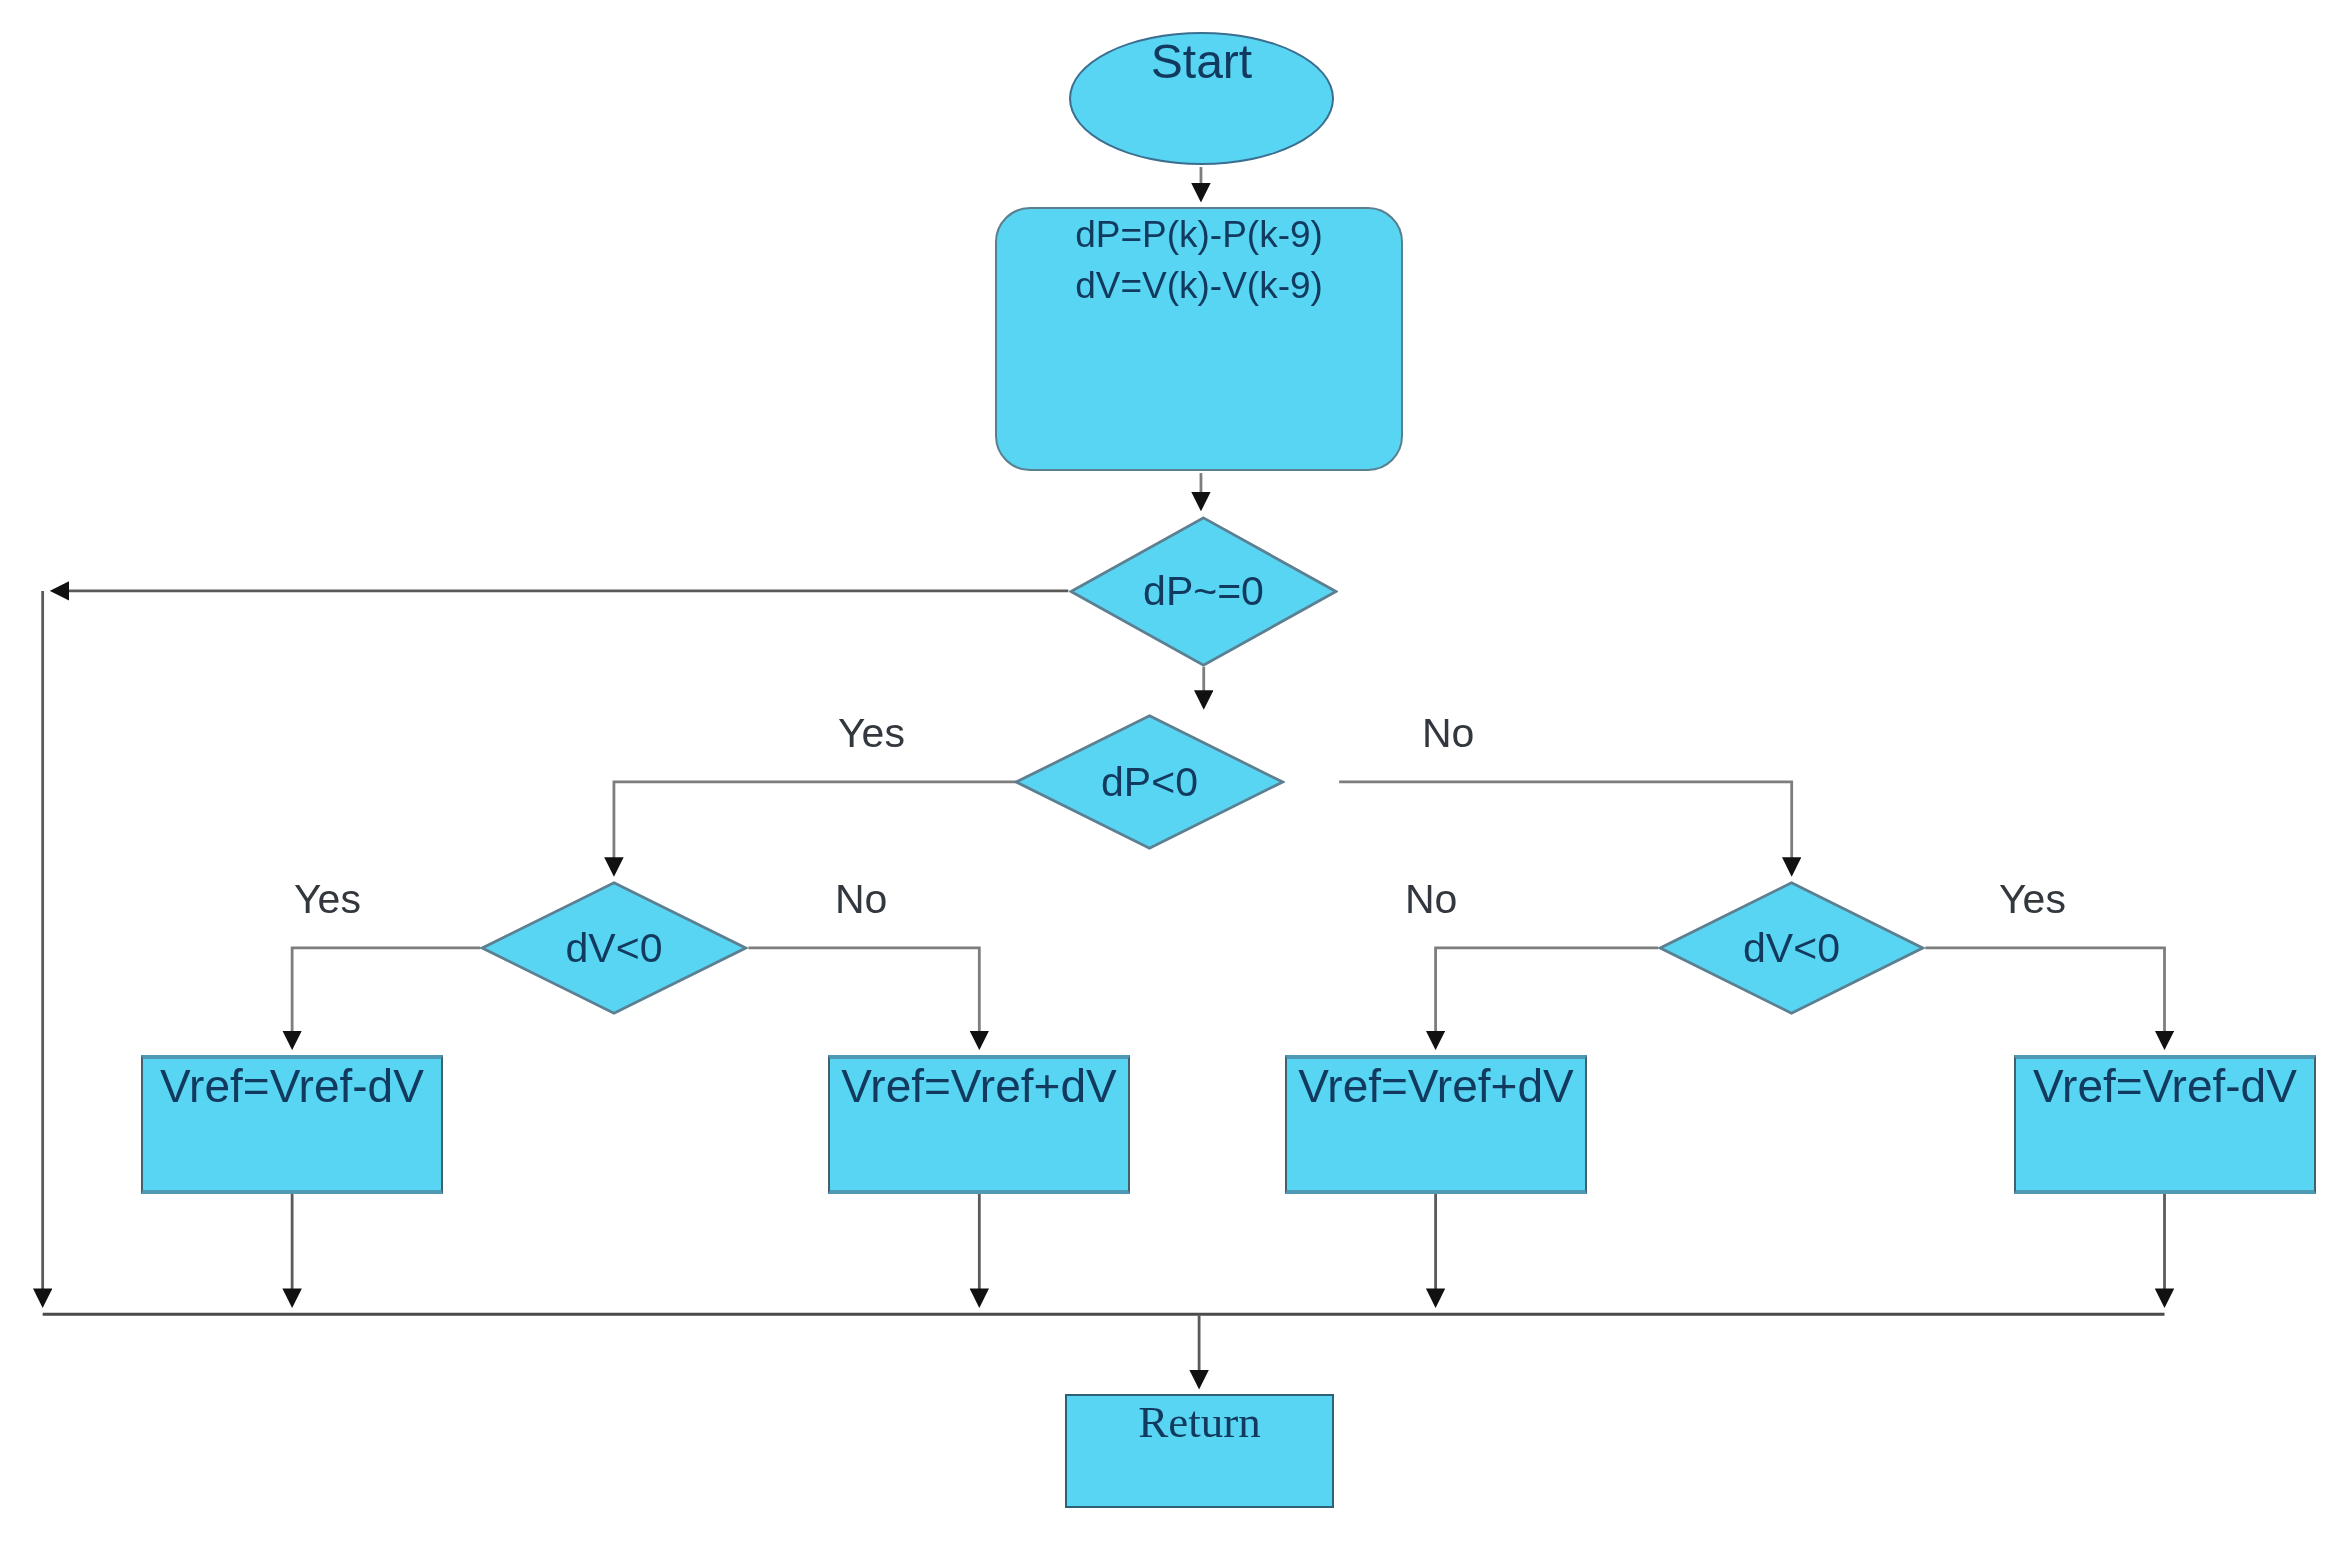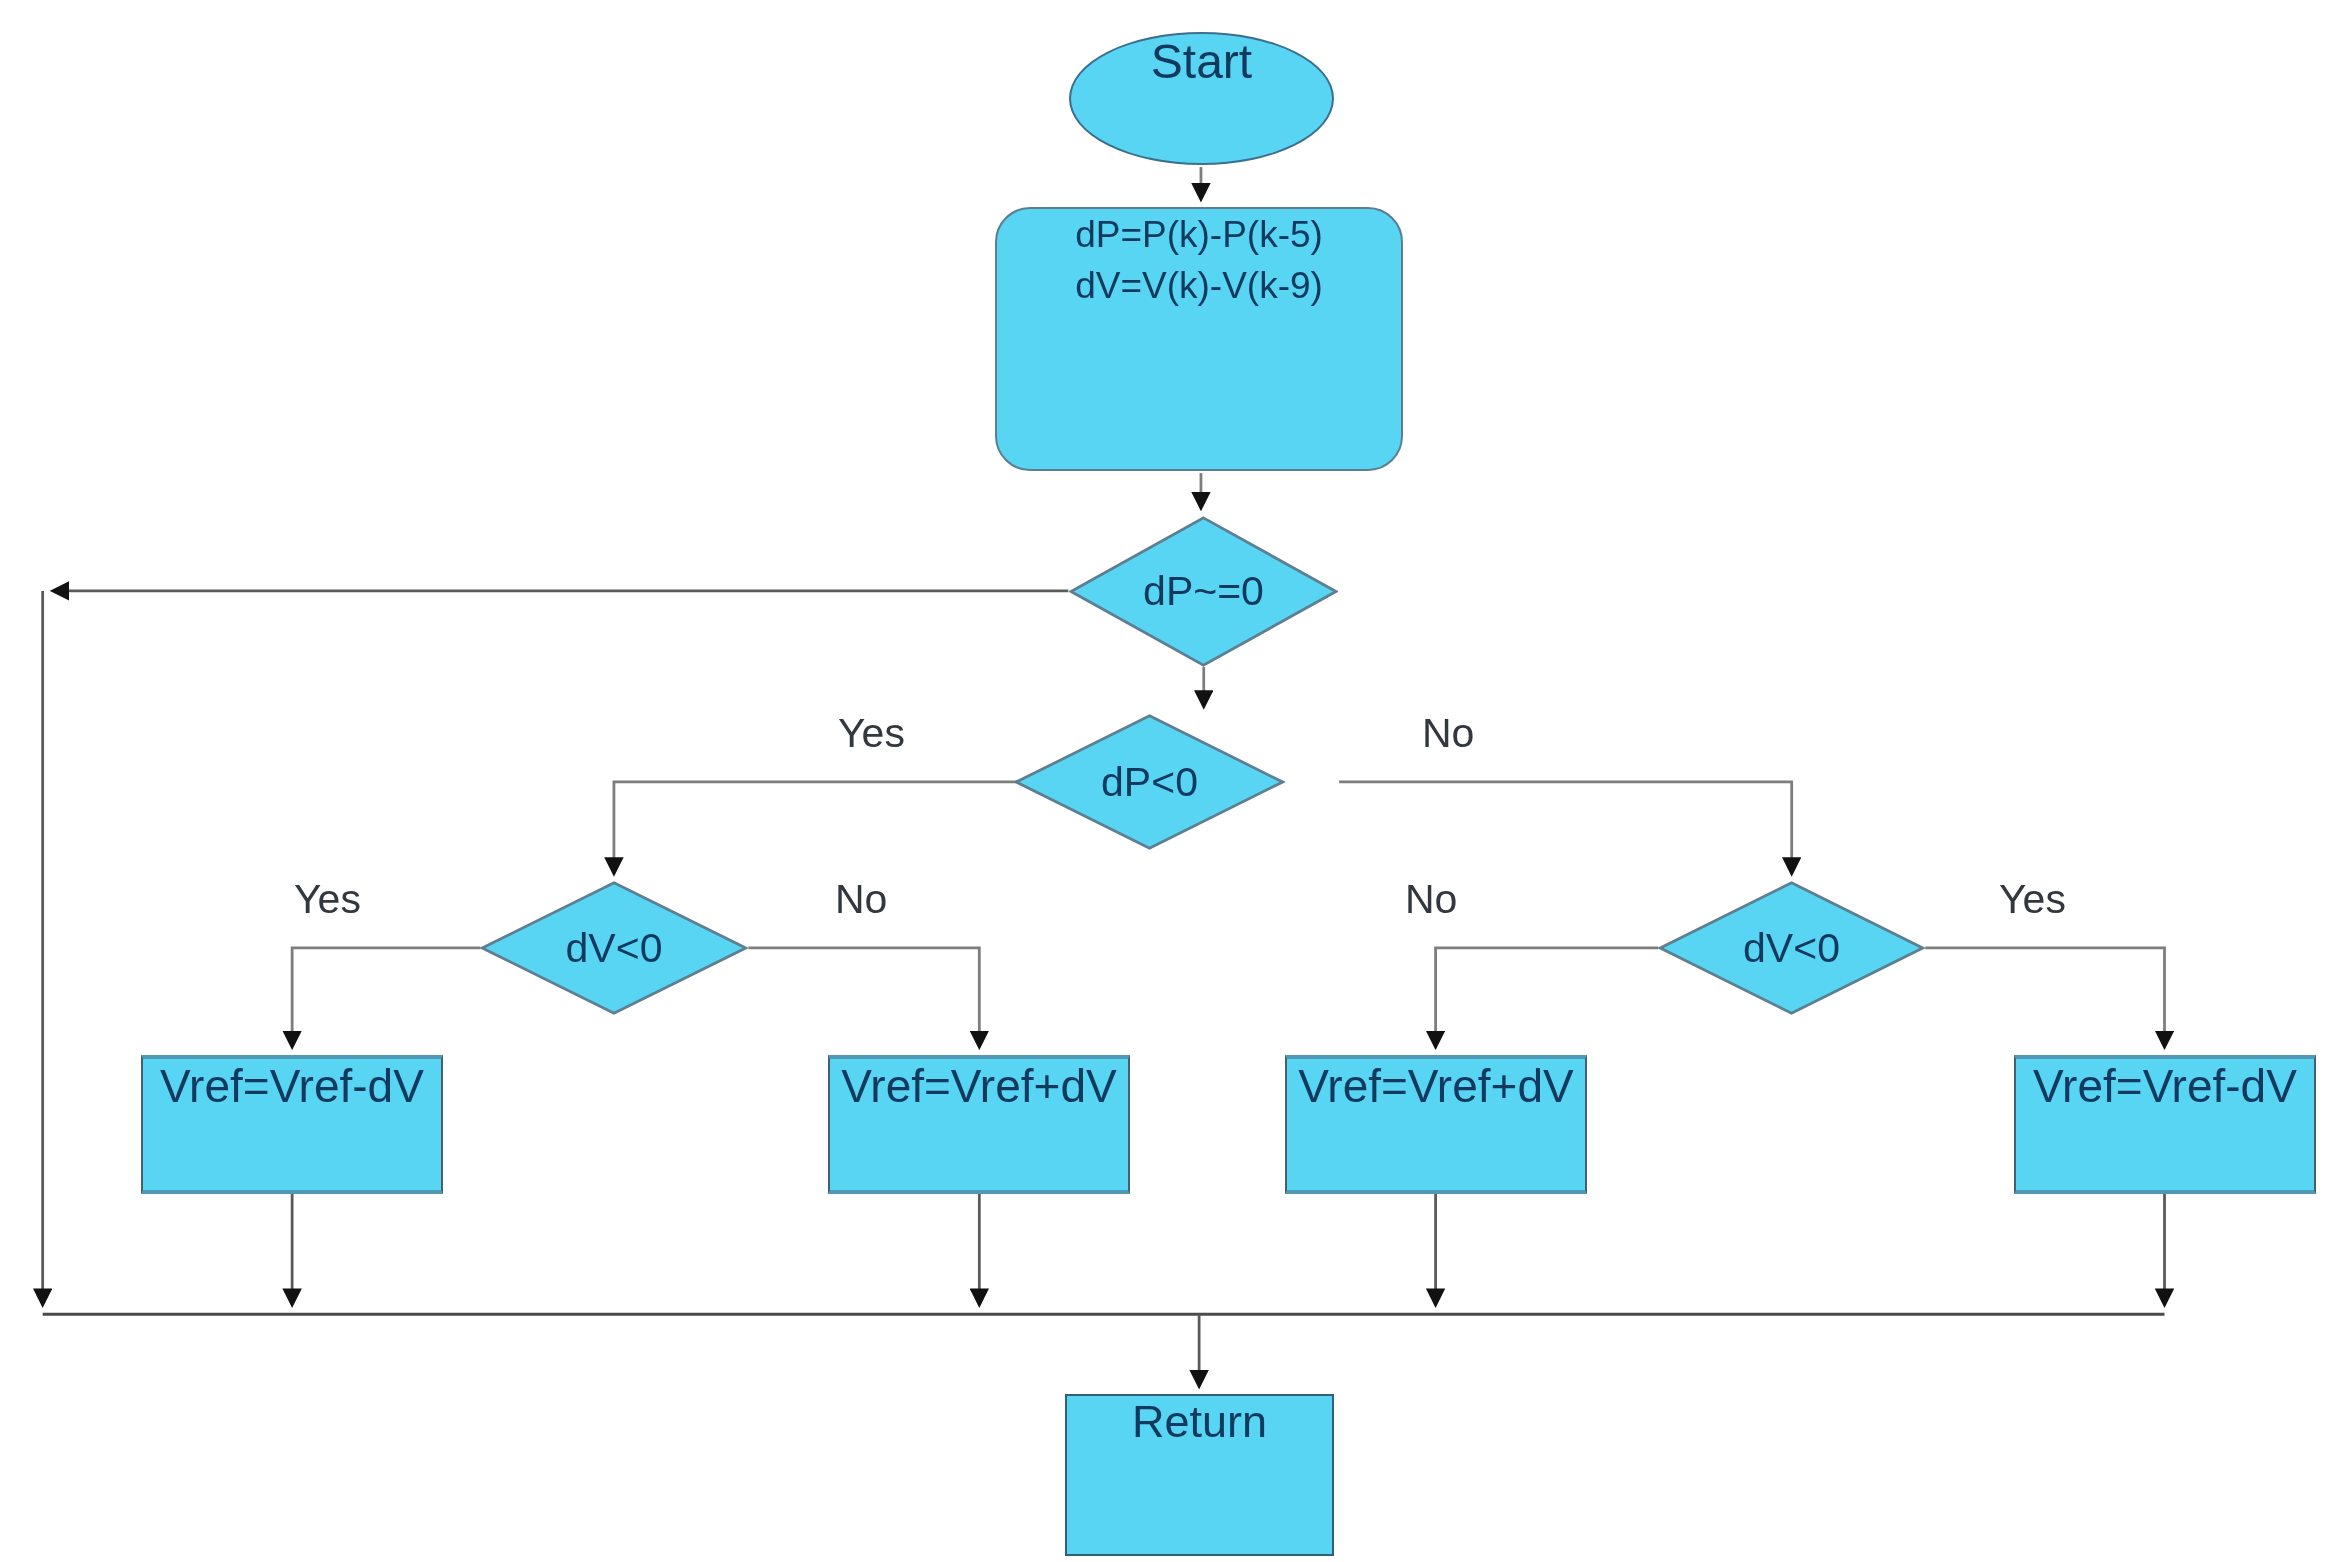--- a/index.html
+++ b/index.html
@@ -104,21 +104,21 @@
     <path class="conn dark" d="M 1293 1417 L 1293 1494" marker-end="url(#arrow)"></path>
   </svg>
 </div>
 
 <div class="node terminator" style="left:1069px;top:32px;width:265px;height:133px;">
   <span>Start</span>
 </div>
 
 <div class="node process-rounded" style="left:995px;top:207px;width:408px;height:264px;">
   <div>
-    <div>dP=P(k)-P(k-5)</div>
+    <div>dP=P(k)-P(k-9)</div>
     <div>dV=V(k)-V(k-9)</div>
   </div>
 </div>
 
 <div class="diamond" style="left:1069px;top:516px;width:269px;height:151px;text-decoration:underline;">
   <svg viewBox="0 0 290 163">
     <polygon points="145,2 288,81.5 145,161 2,81.5"></polygon>
   </svg>
   <div class="dlabel">dP~=0</div>
 </div>
@@ -150,21 +150,21 @@
 <div class="node process-box" style="left:828px;top:1055px;width:302px;height:139px;">
   <span>Vref=Vref+dV</span>
 </div>
 <div class="node process-box" style="left:1285px;top:1055px;width:302px;height:139px;">
   <span>Vref=Vref+dV</span>
 </div>
 <div class="node process-box" style="left:2014px;top:1055px;width:302px;height:139px;">
   <span>Vref=Vref-dV</span>
 </div>
 
-<div class="node return-box" style="left:1065px;top:1394px;width:269px;height:162px;">
+<div class="node return-box" style="left:1065px;top:1394px;width:269px;height:114px;font-family:Liberation Serif, serif;">
   <span>Return</span>
 </div>
 
 <div class="edge-label" style="left:838px;top:710px;">Yes</div>
 <div class="edge-label" style="left:1422px;top:710px;">No</div>
 <div class="edge-label" style="left:294px;top:876px;">Yes</div>
 <div class="edge-label" style="left:835px;top:876px;">No</div>
 <div class="edge-label" style="left:1405px;top:876px;">No</div>
 <div class="edge-label" style="left:1999px;top:876px;">Yes</div>
 

